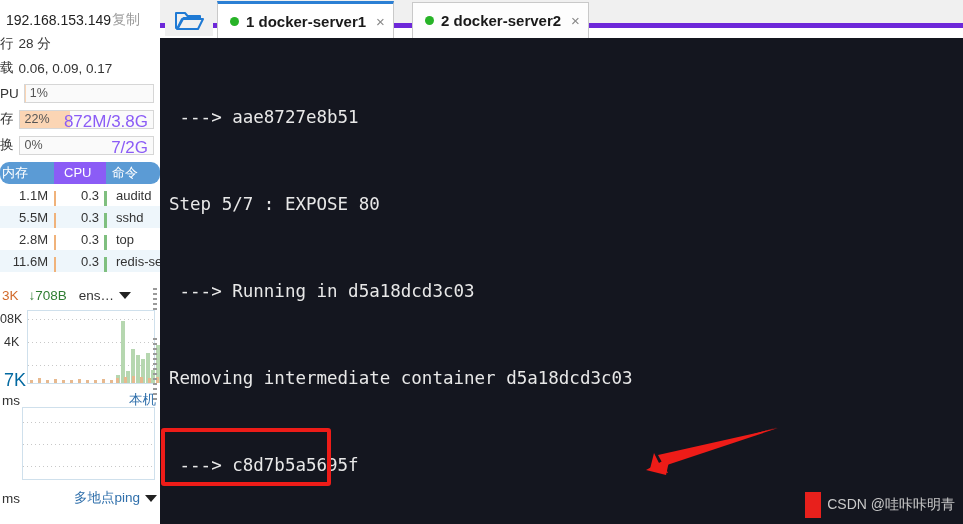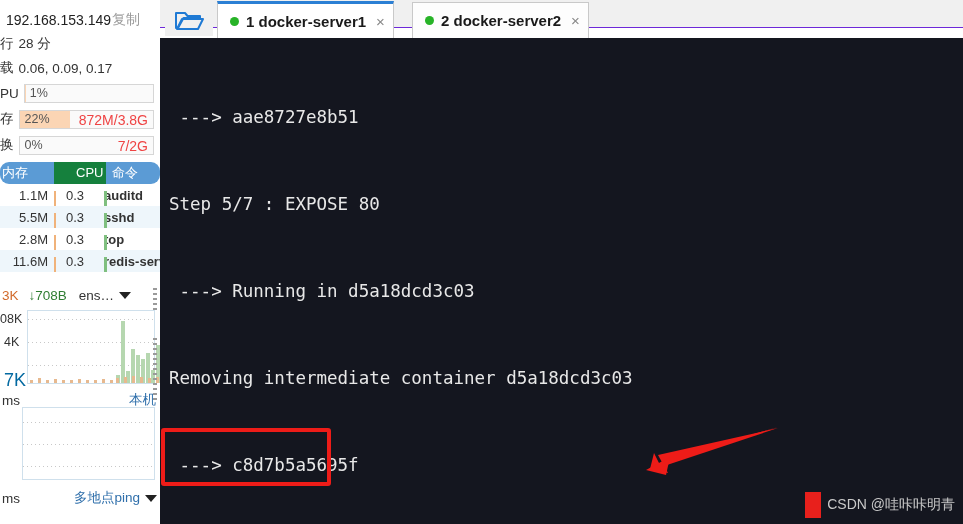--- a/index.html
+++ b/index.html
@@ -74,50 +74,50 @@
   .meter-pct {
     position: absolute;
     left: 5px; top: 1px;
     font-size: 12.5px;
     color: #555;
     z-index: 2;
   }
   .meter-right {
     position: absolute;
     right: 5px; top: 1px;
-    font-size: 14px;
-    color: #ef4444;
+    font-size: 17px;
+    color: #8b5cf6;
     z-index: 2;
   }
 
   
   .proc-head {
     display: flex;
     height: 22px;
     align-items: center;
     background: #5b9bd5;
     color: #fff;
     font-size: 13px;
     border-radius: 9px;
   }
   .proc-head .c1 { width: 52px; text-align: left; padding-left: 2px;}
-  .proc-head .c2 { width: 52px; background: #15803d; height:22px; line-height:22px; text-align:left; padding-left: 22px; box-sizing:border-box;}
+  .proc-head .c2 { width: 52px; background: #8b5cf6; height:22px; line-height:22px; text-align:left; padding-left: 10px; box-sizing:border-box;}
   .proc-head .c3 { flex:1; padding-left: 6px; }
   .proc-row {
     display: flex;
     height: 22px;
     align-items: center;
     font-size: 13px;
     color: #333;
     background: #ffffff;
   }
   .proc-row.alt { background: #eef6fb; }
   .proc-row .c1 { width: 52px; text-align: right; padding-right: 4px; box-sizing: border-box;}
-  .proc-row .c2 { width: 52px; text-align: right; padding-right: 20px; box-sizing: border-box; position: relative;}
-  .proc-row .c3 { flex:1; padding-left: 0; overflow:hidden; white-space:nowrap;font-weight:bold;}
+  .proc-row .c2 { width: 52px; text-align: right; padding-right: 5px; box-sizing: border-box; position: relative;}
+  .proc-row .c3 { flex:1; padding-left: 12px; overflow:hidden; white-space:nowrap;}
   .tick-o {
     position:absolute; left:2px; top:3px; width:2px; height:15px; background:#f0b27a;
   }
   .tick-g {
     position:absolute; right:-3px; top:3px; width:3px; height:15px; background:#7fbf7f;
   }
 
   
   .net-row {
     display:flex; align-items:center; height:26px; font-size:13.5px; color:#333;
@@ -158,21 +158,21 @@
     width:4px;
     background: repeating-linear-gradient(to bottom, #9a9a9a 0 2px, transparent 2px 5px);
   }
 
   
   .tabbar {
     position:absolute;
     left:160px; top:0;
     width:803px; height:28px;
     background:#f0f0f0;
-    border-bottom: 1px solid #6d28d9;
+    border-bottom: 5px solid #6d28d9;
     box-sizing: border-box;
   }
   .folder-btn {
     position:absolute; left:5px; top:3px;
     width:48px; height:33px;
     display:flex; align-items:center; justify-content:center;
     background:#f0f0f0;
   }
   .tab {
     position:absolute;

